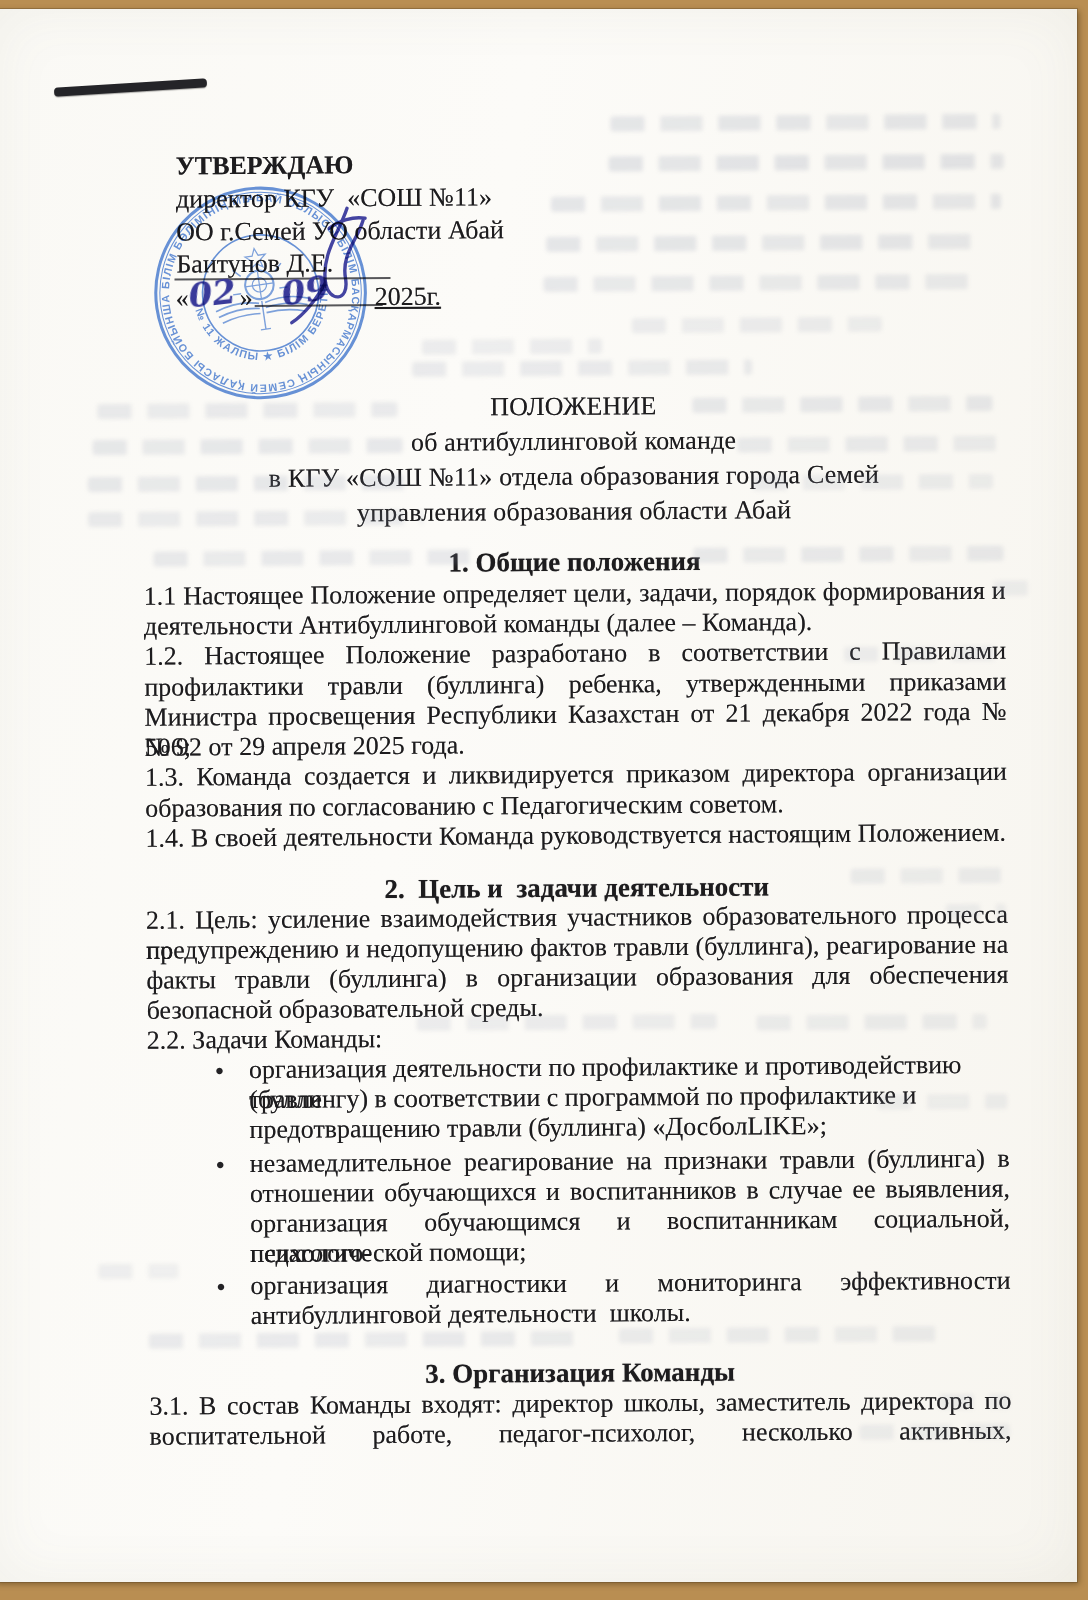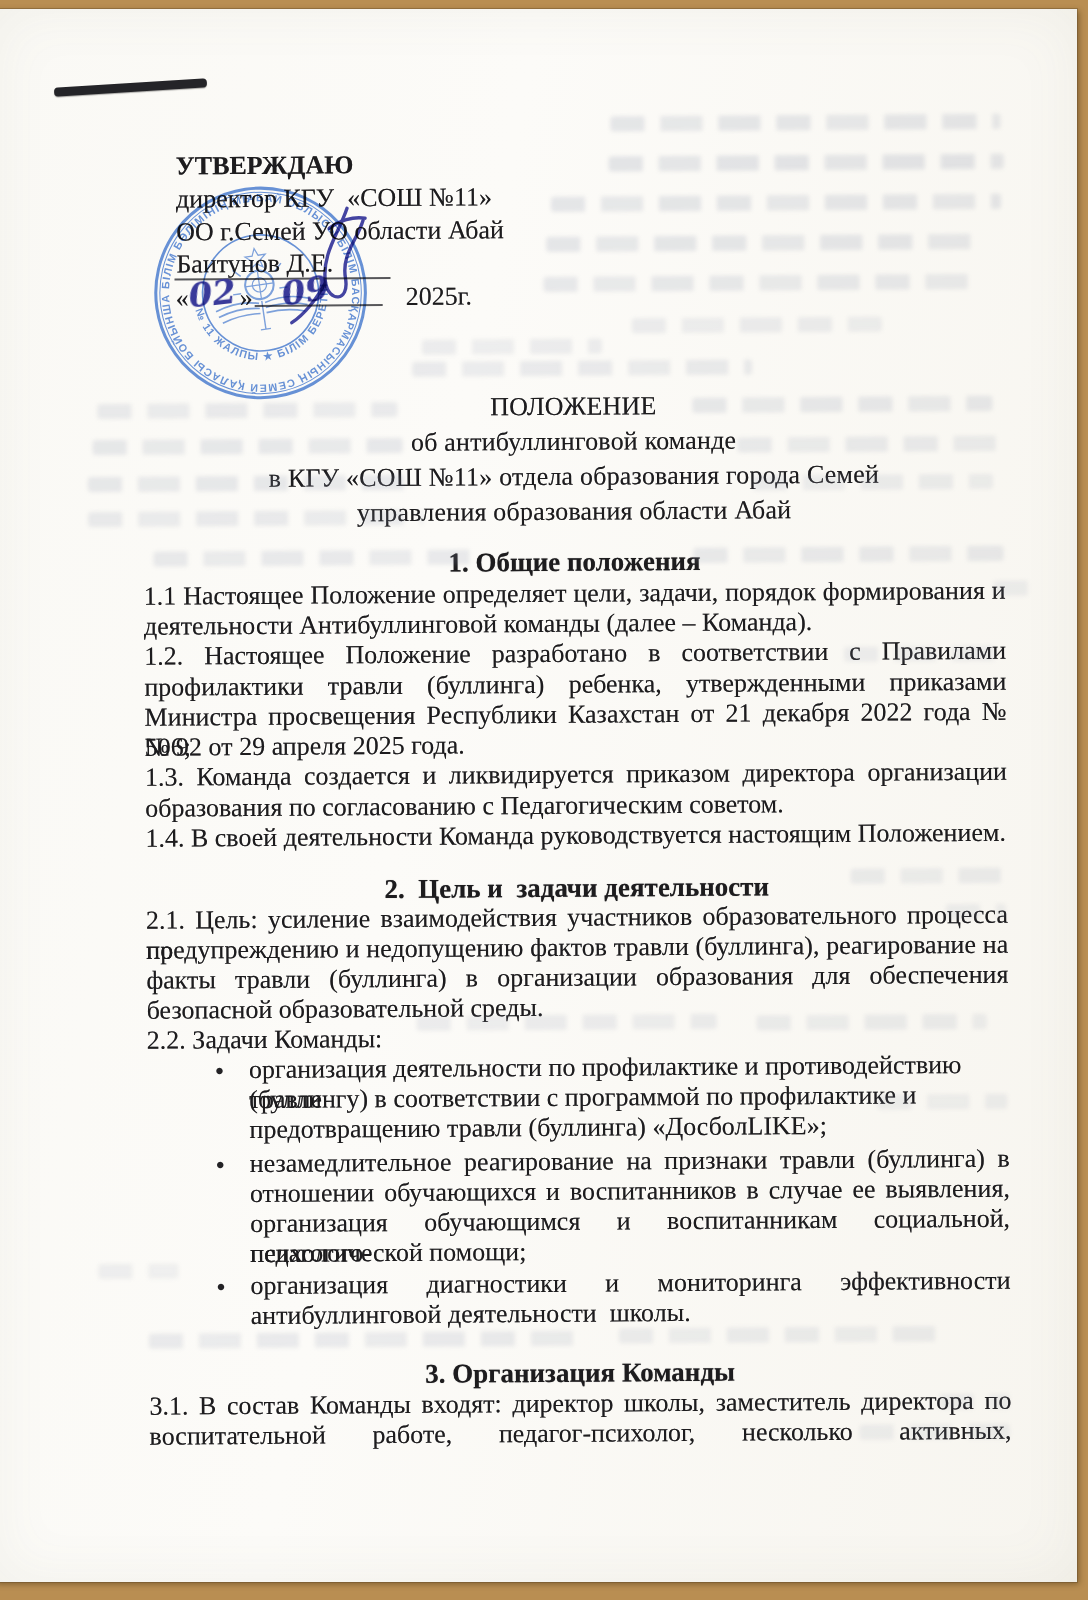--- a/index.html
+++ b/index.html
@@ -56,21 +56,21 @@
     <div class="line pre" style="left:185px;top:173px;">директор КГУ  «СОШ №11»</div>
     <div class="line pre" style="left:185px;top:206px;">ОО г.Семей УО области Абай</div>
     <div class="line pre" style="left:185px;top:238px;">Баитунов Д.Е.</div>
 
     <div class="uline" style="left:183px;top:267px;width:216px;"></div>
     <div class="line" style="left:184px;top:272px;">«</div>
     <span class="hand" style="left:197px;top:262px;font-size:34px;transform:rotate(-6deg);">02</span>
     <div class="line" style="left:248px;top:272px;">»</div>
     <div class="uline" style="left:263px;top:294px;width:128px;"></div>
     <span class="hand" style="left:290px;top:260px;font-size:34px;transform:rotate(-9deg);">09</span>
-    <div class="line" style="left:414px;top:272px;">2025г.</div>
+    <div class="line" style="left:383px;top:272px;text-decoration:underline;">2025г.</div>
 
     <svg id="stamp" viewBox="-115 -115 230 230">
       <defs>
         <path id="arcOuter" d="M 0,-90 A 90,90 0 1 1 -0.05,-90"></path>
         <path id="arcInnerBottom" d="M -66,0 A 66,66 0 0 0 66,0"></path>
       </defs>
       <g fill="none" stroke="#4e7fd0">
         <circle r="103" stroke-width="3"></circle>
         <circle r="99" stroke-width="1"></circle>
         <circle r="57" stroke-width="1.6"></circle>

